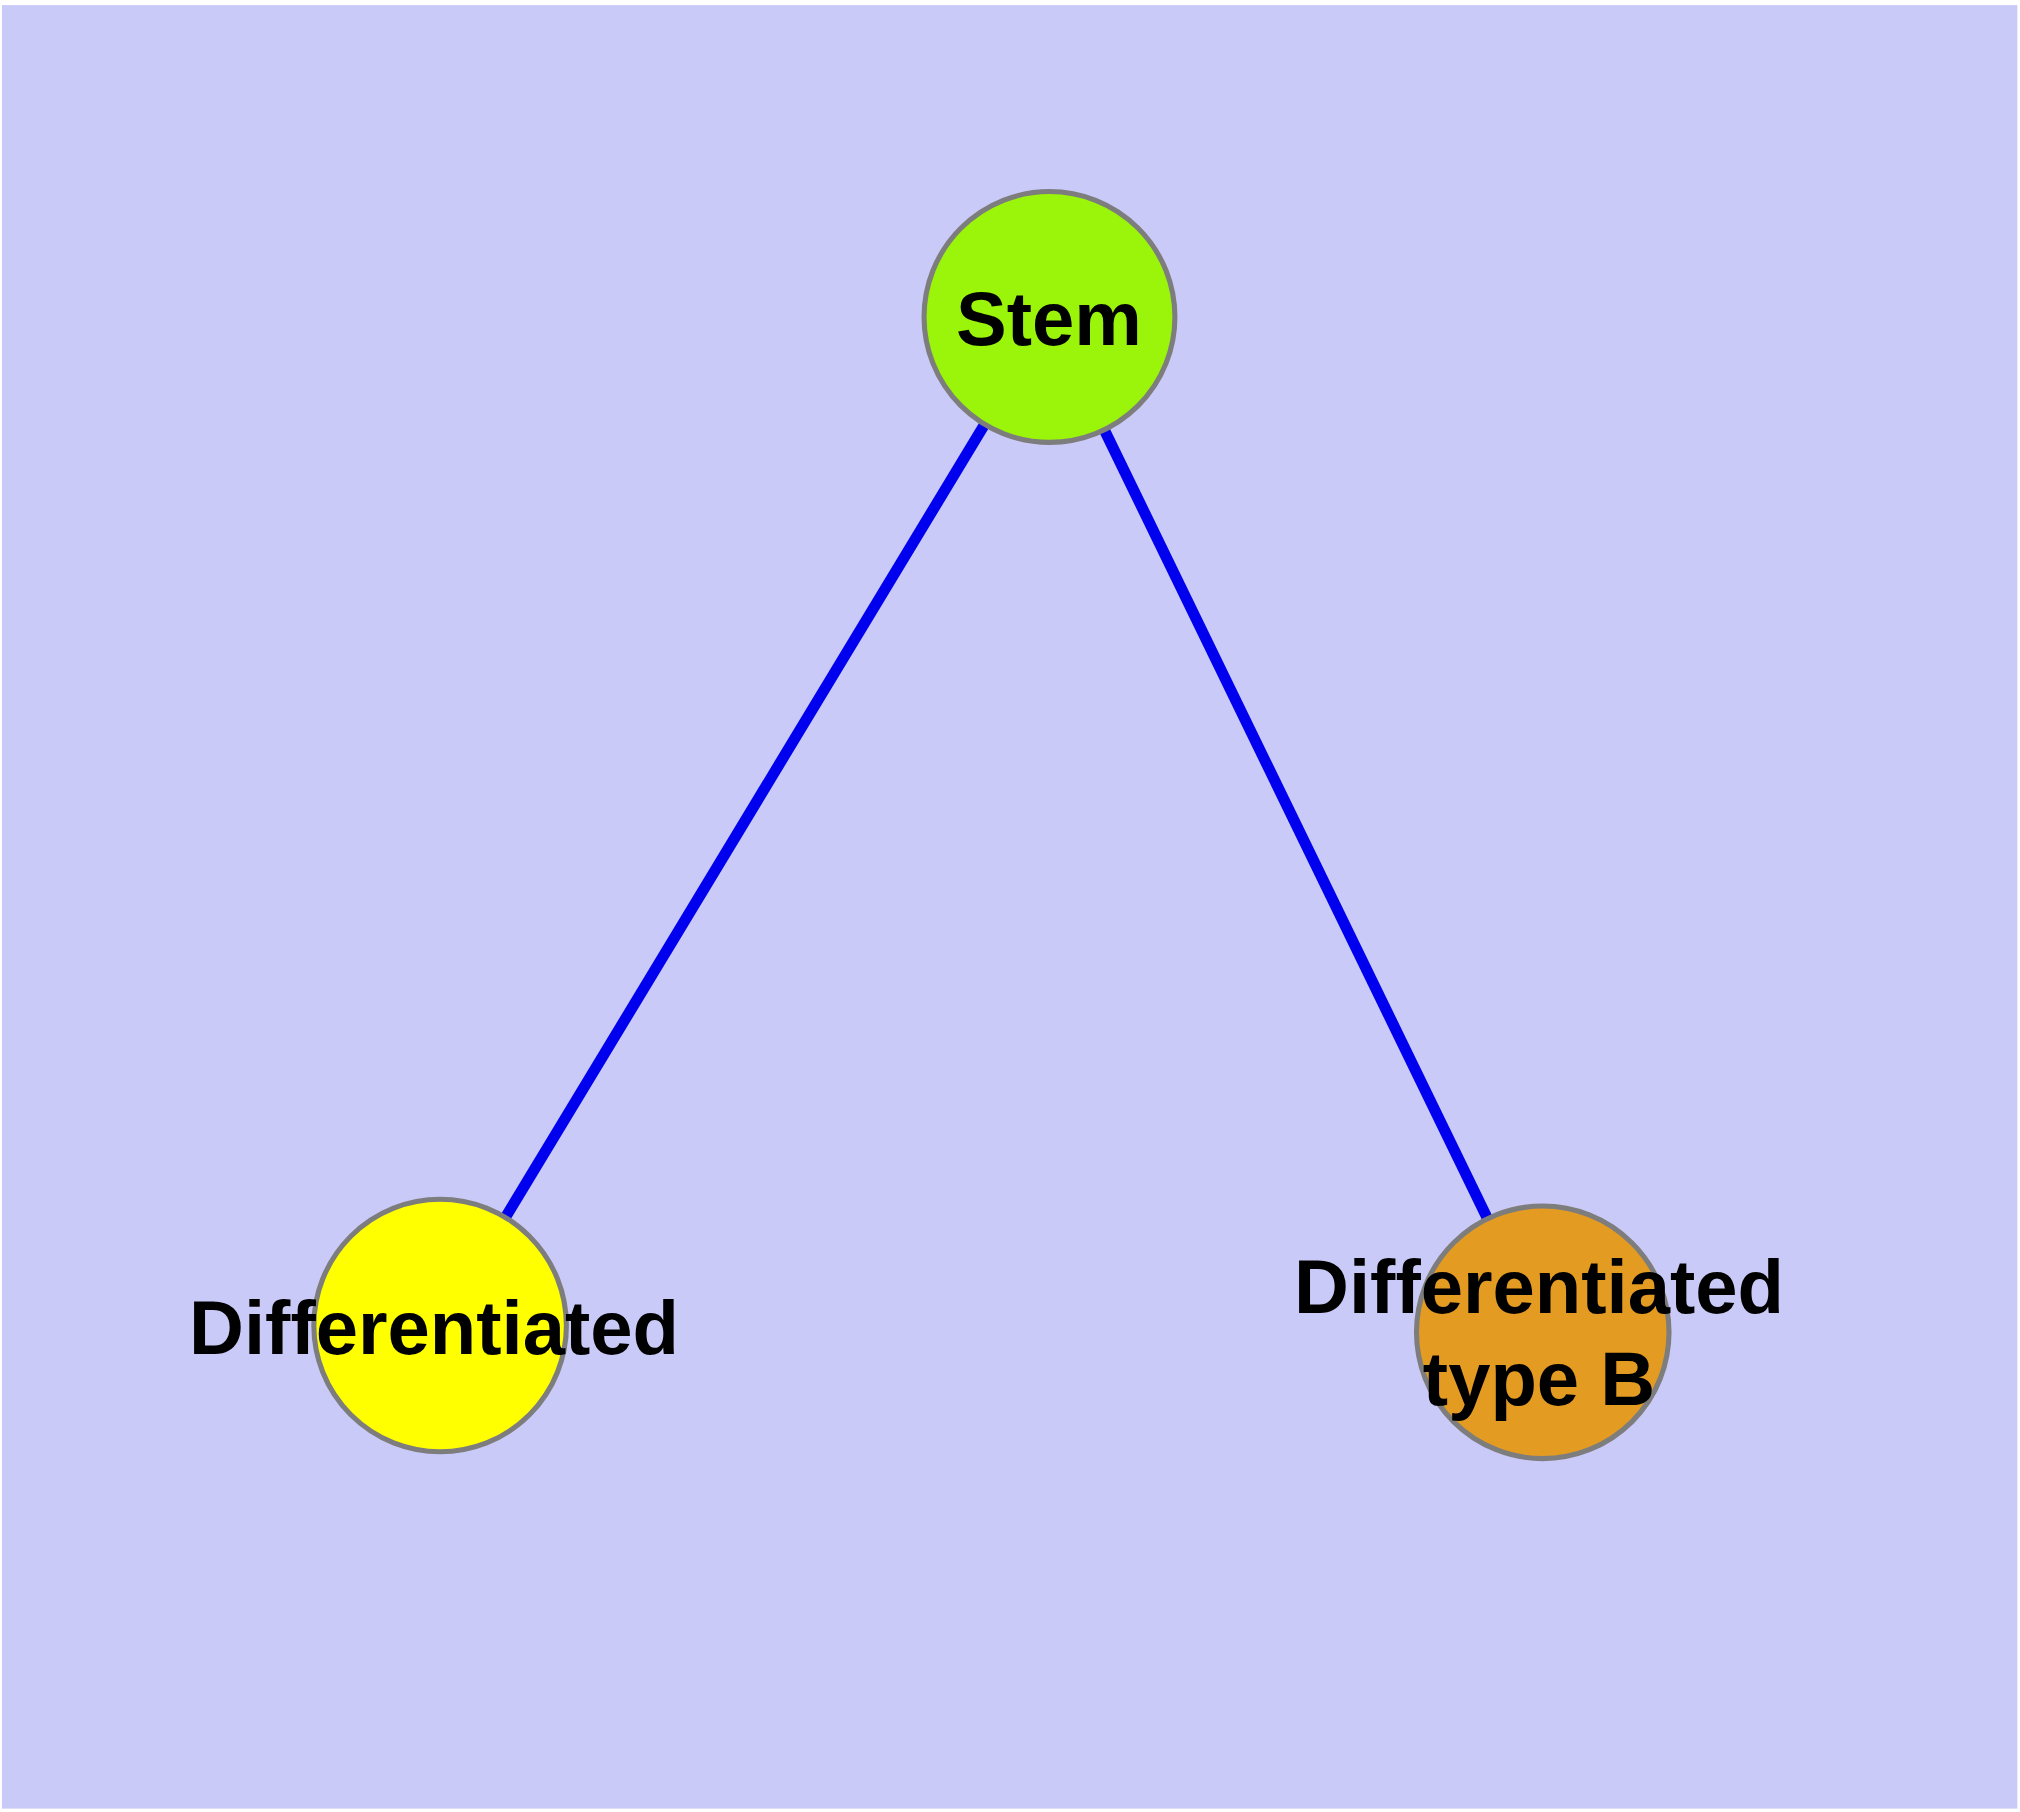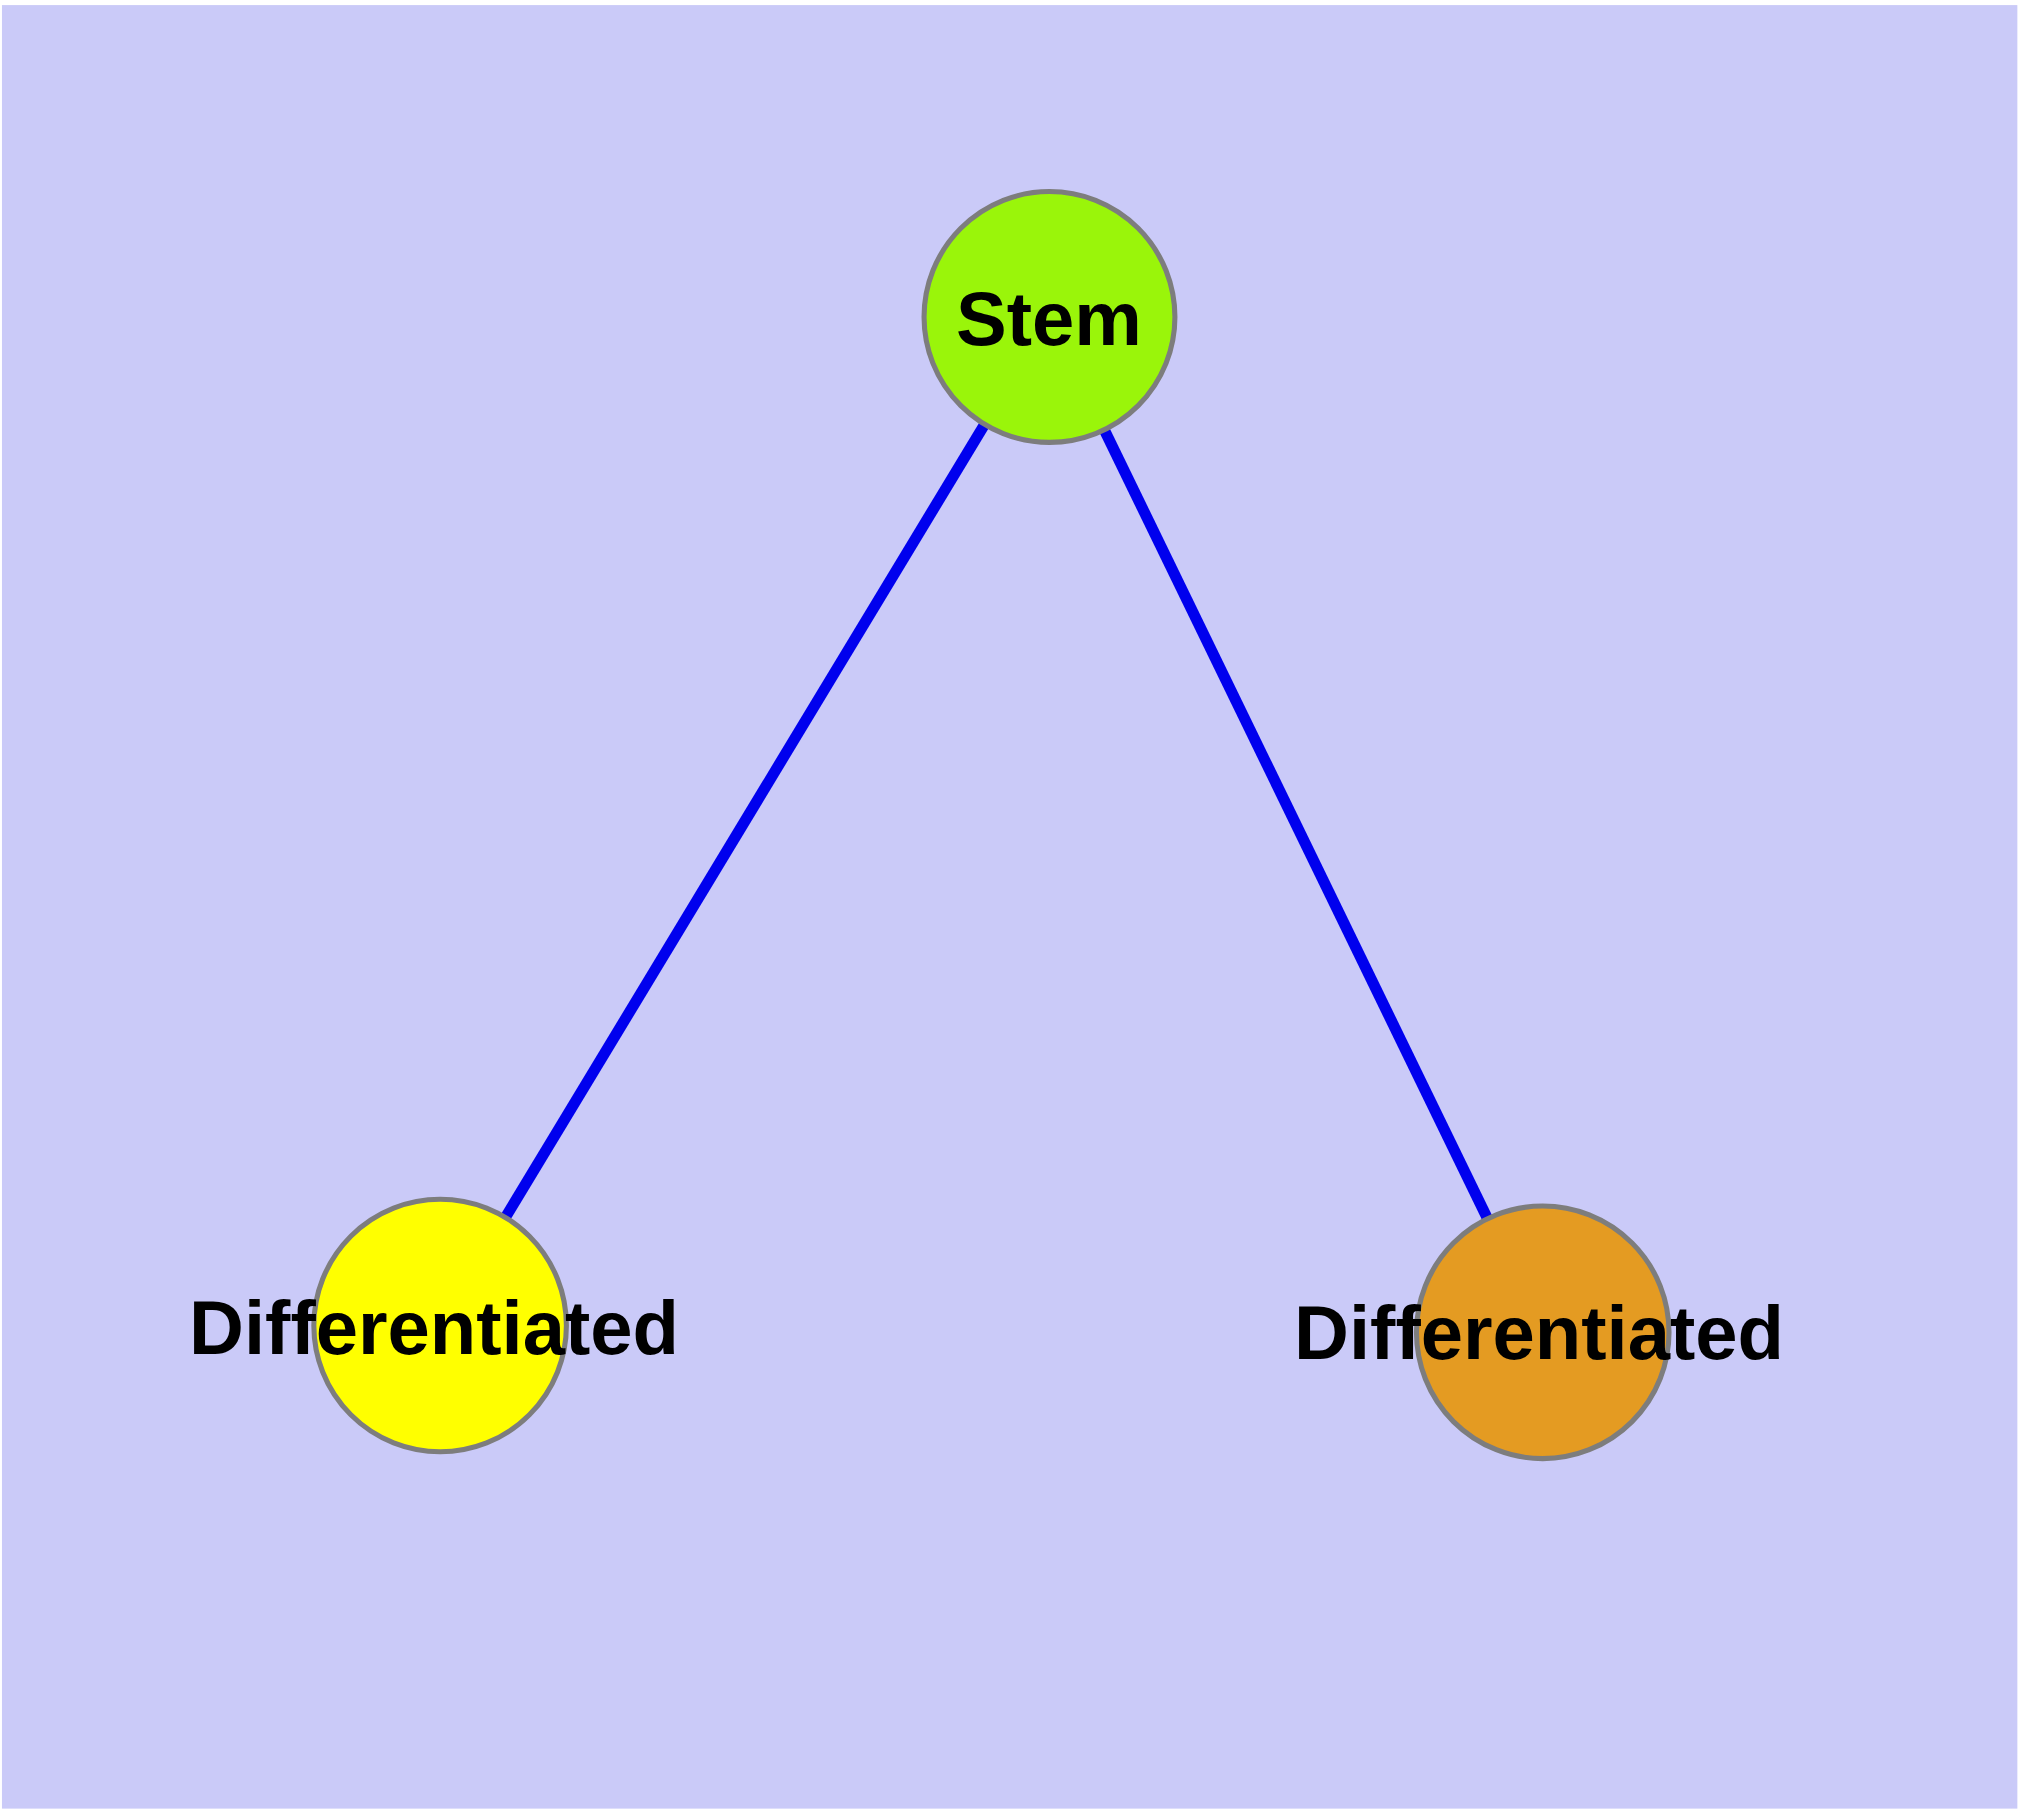--- a/index.html
+++ b/index.html
@@ -62,16 +62,17 @@
   <div class="node-label" id="label-stem" style="color: rgb(0, 0, 0);">
     <span class="line">Stem</span>
   </div>
 
   <div class="node-label" id="label-type-a" style="color: rgb(0, 0, 0);">
     <span class="line">Differentiated</span>
   </div>
 
   <div class="node-label" id="label-type-b" style="color: rgb(0, 0, 0);">
     <span class="line">Differentiated</span>
+    <span class="line">type B</span>
   </div>
 
 </div>
 
 
 </body></html>

